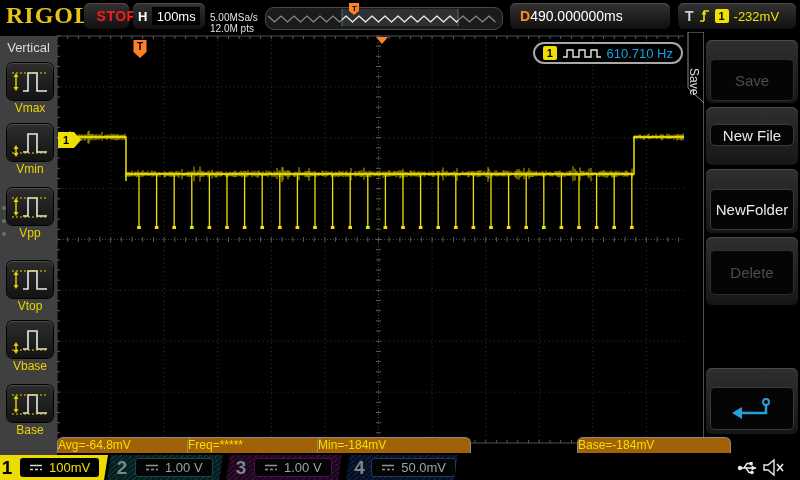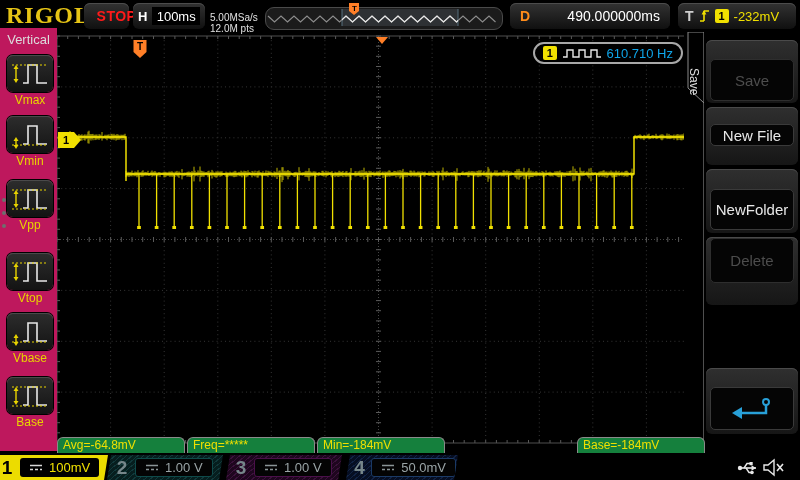--- a/index.html
+++ b/index.html
@@ -19,29 +19,29 @@
   #h-box{left:133px;width:72px;padding:0 5px;gap:5px;}
   #h-box .hlbl{color:#fff;font-weight:bold;font-size:13px;}
   #h-box .hval{background:#000;border-radius:0;width:48px;height:18px;color:#fff;
                font-size:13px;display:flex;align-items:center;justify-content:center;}
   #acq{position:absolute;left:210px;top:12px;color:#e0e0e0;font-size:10px;line-height:11px;}
   #thumb-wrap{position:absolute;left:265px;top:7px;width:236px;height:21px;background:#1b1b1b;
               border:1px solid #4a4a4a;border-radius:9px;overflow:hidden;}
   #thumb-t{position:absolute;left:349px;top:3px;}
   #d-box{left:510px;width:160px;padding:0 10px;}
   #d-box .dlbl{color:#ff8c1a;font-weight:bold;font-size:14px;}
-  #d-box .dval{flex:1;text-align:right;color:#fff;font-size:14px;}
+  #d-box .dval{flex:1;text-align:left;color:#fff;font-size:14px;}
   #t-box{left:678px;width:118px;padding:0 7px;gap:5px;}
   #t-box .tlbl{color:#d0d0d0;font-weight:bold;font-size:14px;}
   .ch-badge{background:#f0e000;color:#000;font-weight:bold;font-size:11px;width:14px;height:14px;
             border-radius:2px;display:flex;align-items:center;justify-content:center;}
   #t-box .tval{color:#f0e000;font-size:13px;}
 
   
-  #left-menu{position:absolute;left:0;top:28px;width:57px;height:423px;background:#be185d;}
+  #left-menu{position:absolute;left:0;top:36px;width:57px;height:423px;background:#404040;}
   #lm-title{position:absolute;left:0;top:4px;width:57px;text-align:center;color:#dcdcdc;font-size:13px;}
   .lm-item{position:absolute;left:7px;width:46px;}
   .lm-btn{width:46px;height:37px;border-radius:6px;background:linear-gradient(#2d2d2d,#131313);
           box-shadow:inset 0 1px 0 #4a4a4a,0 0 0 1px #000;display:flex;align-items:center;justify-content:center;}
   .lm-label{width:46px;text-align:center;color:#e8d400;font-size:12px;margin-top:1px;}
   .page-dot{position:absolute;left:2px;width:4px;height:4px;border-radius:50%;background:#6e6e6e;}
 
   
   #right-menu{position:absolute;left:684px;top:32px;width:116px;height:423px;background:#000;}
   #rm-border{position:absolute;left:19px;top:0;width:1px;height:415px;background:#4f4f4f;}
@@ -54,23 +54,23 @@
           justify-content:center;box-sizing:border-box;}
   .rm-btn.disabled{color:#4d4d4d;border-color:#2e2e2e;}
 
   
   #freq-counter{position:absolute;left:533px;top:42px;width:150px;height:22px;background:#000;
                 border:2px solid #a8a8a8;border-radius:12px;display:flex;align-items:center;
                 gap:6px;padding:0 8px;box-sizing:border-box;}
   #freq-counter .fv{color:#0ea5e9;font-size:13px;white-space:nowrap;}
 
   
-  .meas-tab{position:absolute;top:437px;width:128px;height:16px;background:#15803d;
+  .meas-tab{position:absolute;top:437px;width:154px;height:16px;background:#a16207;
             border:1px solid #8a8a8a;border-bottom:none;border-radius:6px 6px 0 0;
-            color:#f0e000;font-size:12px;line-height:15px;padding-left:5px;box-sizing:border-box;
+            color:#f0e000;font-size:12px;line-height:15px;box-sizing:border-box;
             white-space:nowrap;overflow:hidden;}
 
   
   #ch-bar{position:absolute;left:0;top:455px;width:800px;height:25px;background:#000;}
   .ch-block{position:absolute;top:0;height:25px;transform:skewX(-9deg);display:flex;
             align-items:center;overflow:hidden;}
   .ch-inner{transform:skewX(9deg);display:flex;align-items:center;width:100%;height:100%;}
   .ch-num{font-size:19px;font-weight:bold;width:26px;text-align:center;}
   .ch-pill{display:flex;align-items:center;gap:6px;height:19px;border-radius:3px;
            padding:0 9px;box-sizing:border-box;}
@@ -254,21 +254,21 @@
     <div class="rm-box" style="top:8px;height:63px"></div>
     <div class="rm-btn disabled" style="top:27px;height:42px">Save</div>
 
     <div class="rm-box" style="top:75px;height:58px"></div>
     <div class="rm-btn" style="top:92px;height:22px">New File</div>
 
     <div class="rm-box" style="top:137px;height:64px"></div>
     <div class="rm-btn" style="top:157px;height:41px">NewFolder</div>
 
     <div class="rm-box" style="top:205px;height:68px"></div>
-    <div class="rm-btn disabled" style="top:206px;height:45px">Delete</div>
+    <div class="rm-btn disabled" style="top:218px;height:45px">Delete</div>
 
     <div class="rm-box" style="top:336px;height:66px"></div>
     <div class="rm-btn" style="top:355px;height:43px">
       <svg width="44" height="24">
         <circle cx="36" cy="5" r="3" fill="none" stroke="#28a0d8" stroke-width="2"></circle>
         <path d="M36 8 V16 H10" fill="none" stroke="#28a0d8" stroke-width="2.5"></path>
         <path d="M12 10 L2 16 L12 22 Z" fill="#28a0d8"></path>
       </svg>
     </div>
   </div>

